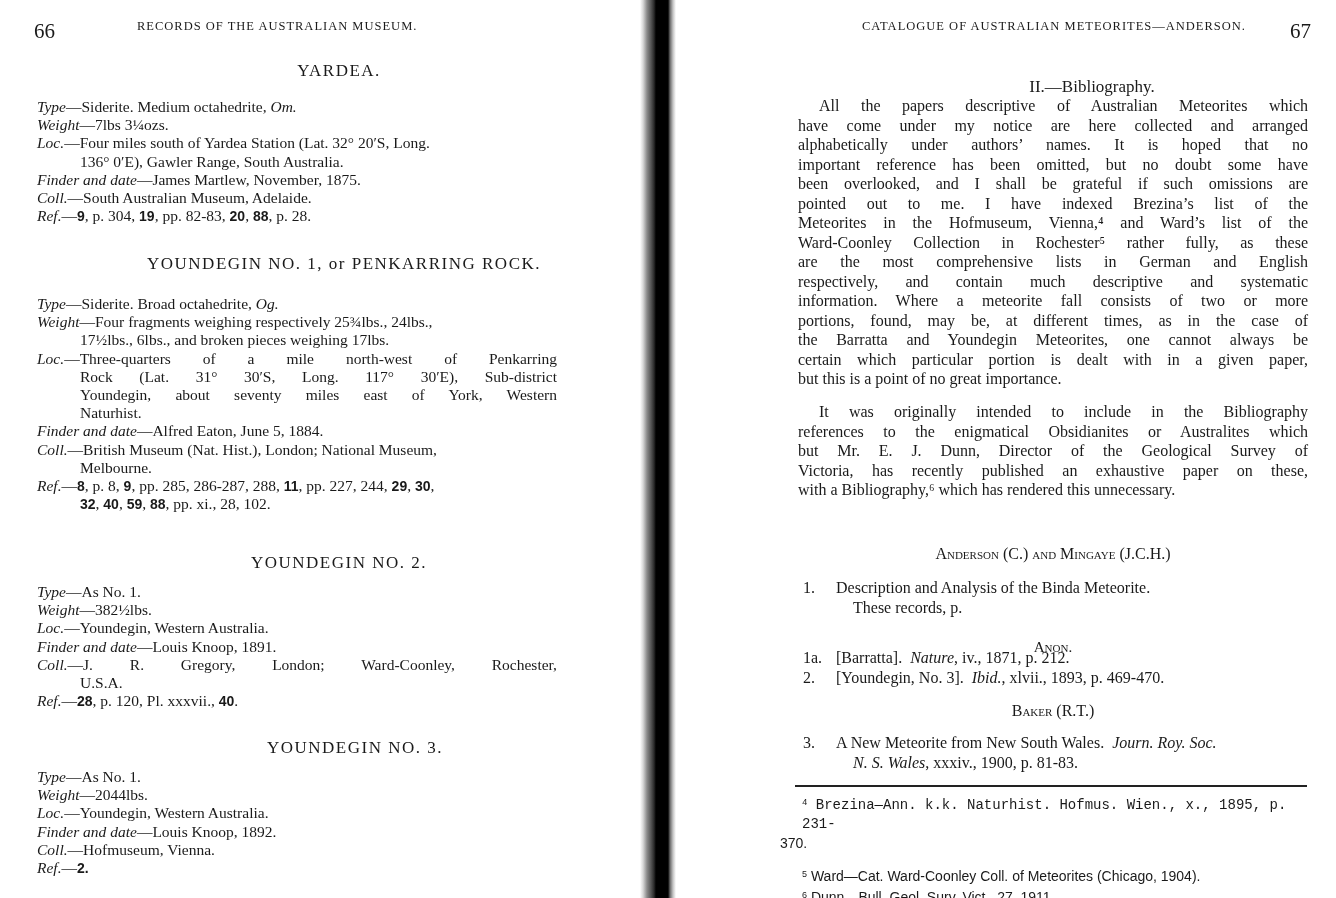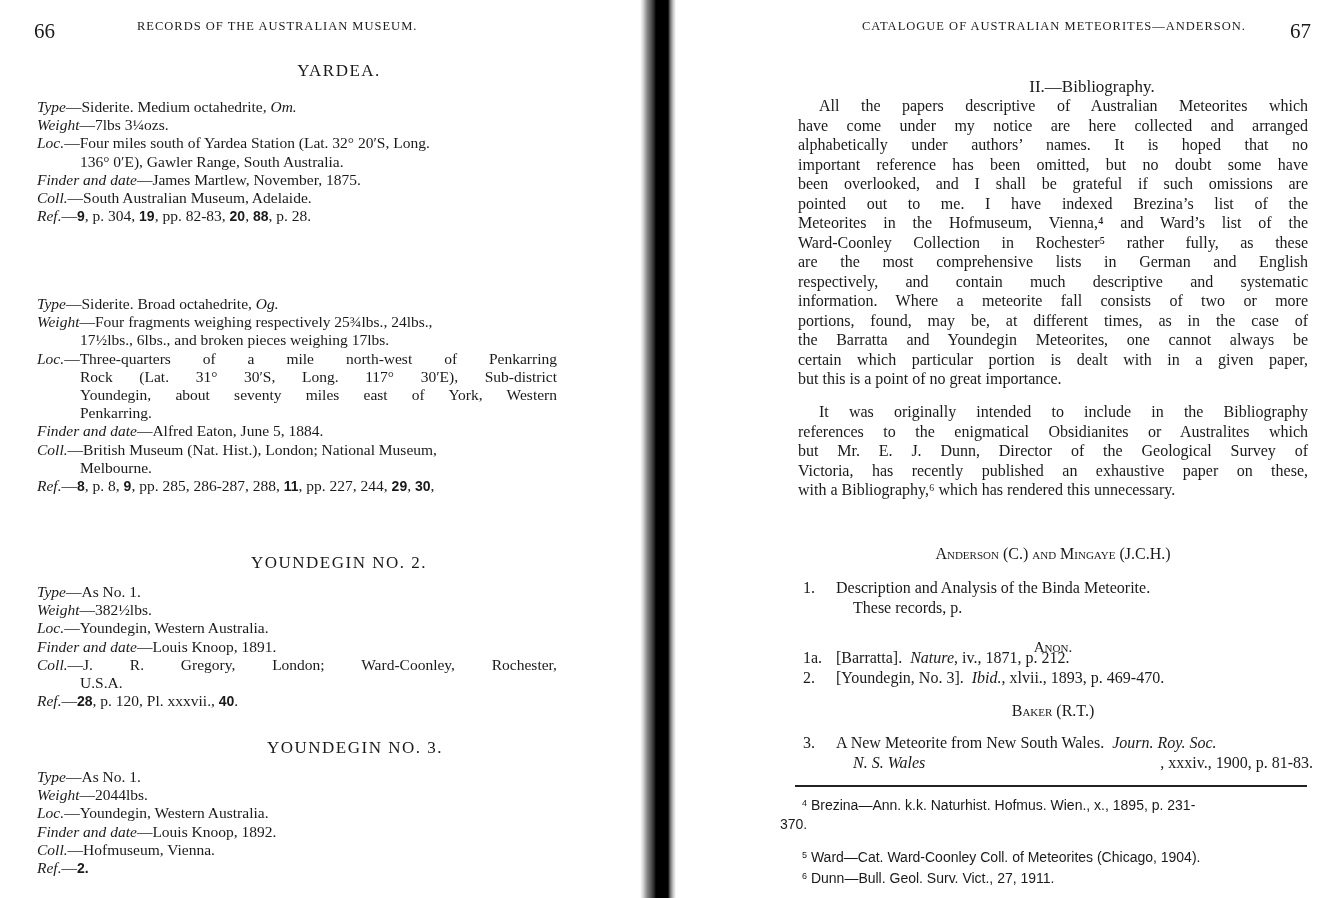--- a/index.html
+++ b/index.html
@@ -43,32 +43,34 @@
   <div class="entry" style="top:98px;">
     <div class="line"><span class="lbl">Type</span><span>—Siderite.   Medium octahedrite, </span><span class="lbl">Om.</span></div>
     <div class="line"><span class="lbl">Weight</span><span>—7lbs 3¼ozs.</span></div>
     <div class="line"><span class="lbl">Loc.</span><span>—Four miles south of Yardea Station (Lat. 32° 20′S, Long.</span></div>
     <div class="line cont">136° 0′E), Gawler Range, South Australia.</div>
     <div class="line"><span class="lbl">Finder and date</span><span>—James Martlew, November, 1875.</span></div>
     <div class="line"><span class="lbl">Coll.</span><span>—South Australian Museum, Adelaide.</span></div>
     <div class="line"><span class="lbl">Ref.</span><span>—</span><span class="b">9</span><span>, p. 304, </span><span class="b">19</span><span>, pp. 82-83, </span><span class="b">20</span><span>, </span><span class="b">88</span><span>, p. 28.</span></div>
   </div>
 
+  <div class="sec-title" style="left:40px;width:530px;top:254px;">YOUNDEGIN NO. 1, or PENKARRING ROCK.</div>
   <div class="entry" style="top:295px;">
     <div class="line"><span class="lbl">Type</span><span>—Siderite.   Broad octahedrite, </span><span class="lbl">Og.</span></div>
     <div class="line"><span class="lbl">Weight</span><span>—Four fragments weighing respectively 25¾lbs., 24lbs.,</span></div>
     <div class="line cont">17½lbs., 6lbs., and broken pieces weighing 17lbs.</div>
     <div class="line just"><span class="lbl">Loc.</span><span>—Three-quarters of a mile north-west of Penkarring</span></div>
     <div class="line cont just">Rock (Lat. 31° 30′S, Long. 117° 30′E), Sub-district</div>
     <div class="line cont just">Youndegin, about seventy miles east of York, Western</div>
-    <div class="line cont">Penkarring.</div>
+    <div class="line cont">Naturhist.</div>
     <div class="line"><span class="lbl">Finder and date</span><span>—Alfred Eaton, June 5, 1884.</span></div>
     <div class="line"><span class="lbl">Coll.</span><span>—British Museum (Nat. Hist.), London; National Museum,</span></div>
     <div class="line cont">Melbourne.</div>
     <div class="line"><span class="lbl">Ref.</span><span>—</span><span class="b">8</span><span>, p. 8, </span><span class="b">9</span><span>, pp. 285, 286-287, 288, </span><span class="b">11</span><span>, pp. 227, 244, </span><span class="b">29</span><span>, </span><span class="b">30</span><span>,</span></div>
+    <div class="line cont"><span class="b">32</span><span>, </span><span class="b">40</span><span>, </span><span class="b">59</span><span>, </span><span class="b">88</span><span>, pp. xi., 28, 102.</span></div>
   </div>
 
   <div class="sec-title" style="left:0;width:600px;top:553px;">YOUNDEGIN NO. 2.</div>
   <div class="entry" style="top:583px;">
     <div class="line"><span class="lbl">Type</span><span>—As No. 1.</span></div>
     <div class="line"><span class="lbl">Weight</span><span>—382½lbs.</span></div>
     <div class="line"><span class="lbl">Loc.</span><span>—Youndegin, Western Australia.</span></div>
     <div class="line"><span class="lbl">Finder and date</span><span>—Louis Knoop, 1891.</span></div>
     <div class="line just"><span class="lbl">Coll.</span><span>—J. R. Gregory, London; Ward-Coonley, Rochester,</span></div>
     <div class="line cont">U.S.A.</div>
@@ -145,27 +147,27 @@
       </div>
   </div>
 
   <div class="author-head sc" style="top:702px;">Baker (R.T.)</div>
   <div class="bib" style="top:733px;">
     <div class="row">
         <span class="num">3.</span>
         <span style="white-space:pre">A New Meteorite from New South Wales.  </span>
         <i>Journ. Roy. Soc.</i>
       </div>
-    <div class="row" style="padding-left:50px;justify-content:space-between;">
+    <div class="row" style="padding-left:50px;">
         <i>N. S. Wales</i>
         <span>, xxxiv., 1900, p. 81-83.</span>
       </div>
   </div>
 
   <div class="rule"></div>
 
   <div class="fn" style="top:796px;">
-    <div style="padding-left:22px;"><sup>4</sup> <span>Brezina—Ann. k.k. Naturhist. Hofmus. Wien., x., 1895, p. 231-</span></div>
+    <div style="padding-left:22px;font-family:Liberation Mono, monospace;"><sup>4</sup> <span>Brezina—Ann. k.k. Naturhist. Hofmus. Wien., x., 1895, p. 231-</span></div>
     <div>370.</div>
     <div style="padding-left:22px;margin-top:14px;"><sup>5</sup> <span>Ward—Cat. Ward-Coonley Coll. of Meteorites (Chicago, 1904).</span></div>
     <div style="padding-left:22px;margin-top:2px;"><sup>6</sup> <span>Dunn—Bull. Geol. Surv. Vict., 27, 1911.</span></div>
   </div>
 </div>
 
 </body></html>

